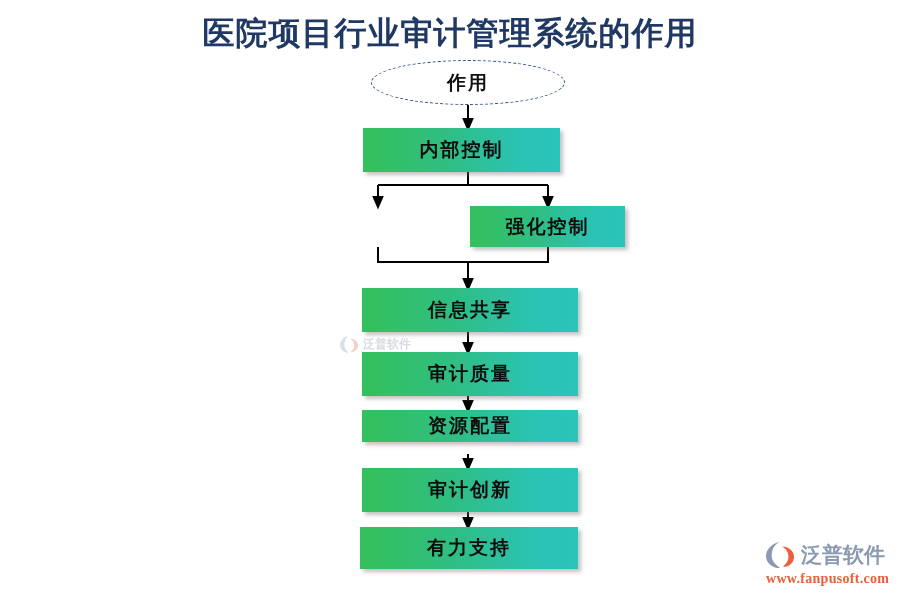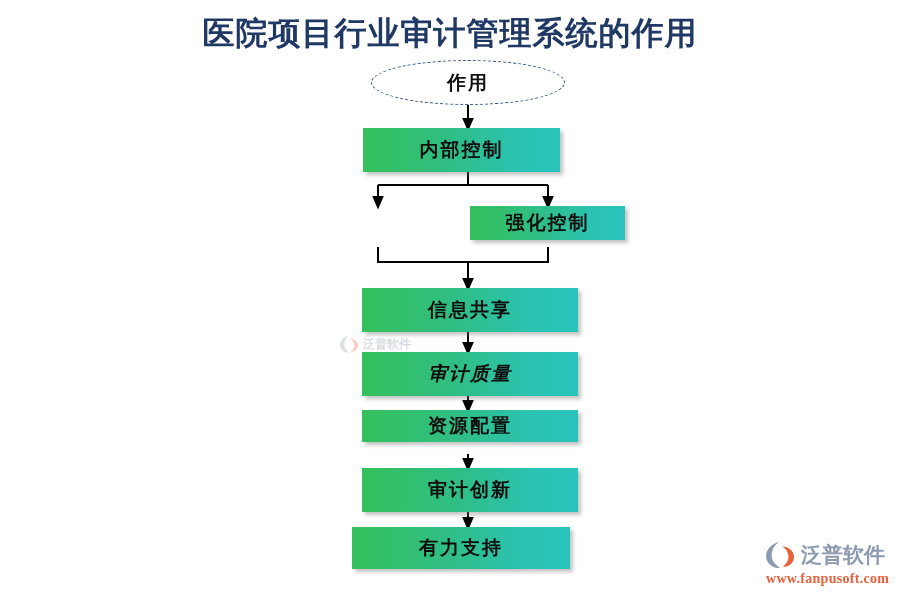--- a/index.html
+++ b/index.html
@@ -72,26 +72,26 @@
     font-size: 19px;
     font-weight: bold;
     color: #0d0d0d;
     letter-spacing: 2px;
     white-space: nowrap;
   }
 
   
   #box-internal-control { left: 363px; top: 128px; width: 197px; height: 44px; }
   #box-find-gaps        { left: 300px; top: 206px; width: 155px; height: 41px; }
-  #box-strengthen       { left: 470px; top: 206px; width: 155px; height: 34px; }
+  #box-strengthen       { left: 470px; top: 206px; width: 155px; height: 41px; }
   #box-info-share       { left: 362px; top: 288px; width: 216px; height: 44px; justify-content: center; }
-  #box-audit-quality    { left: 362px; top: 352px; width: 216px; height: 44px; font-style: italic; }
+  #box-audit-quality    { left: 362px; top: 352px; width: 216px; height: 44px; }
   #box-resource-alloc   { left: 362px; top: 410px; width: 216px; height: 32px; }
   #box-audit-innovation { left: 362px; top: 468px; width: 216px; height: 44px; }
-  #box-strong-support   { left: 352px; top: 527px; width: 218px; height: 42px; }
+  #box-strong-support   { left: 360px; top: 527px; width: 218px; height: 42px; }
 
   
   #connectors {
     position: absolute;
     left: 0;
     top: 0;
     width: 900px;
     height: 600px;
     pointer-events: none;
   }

